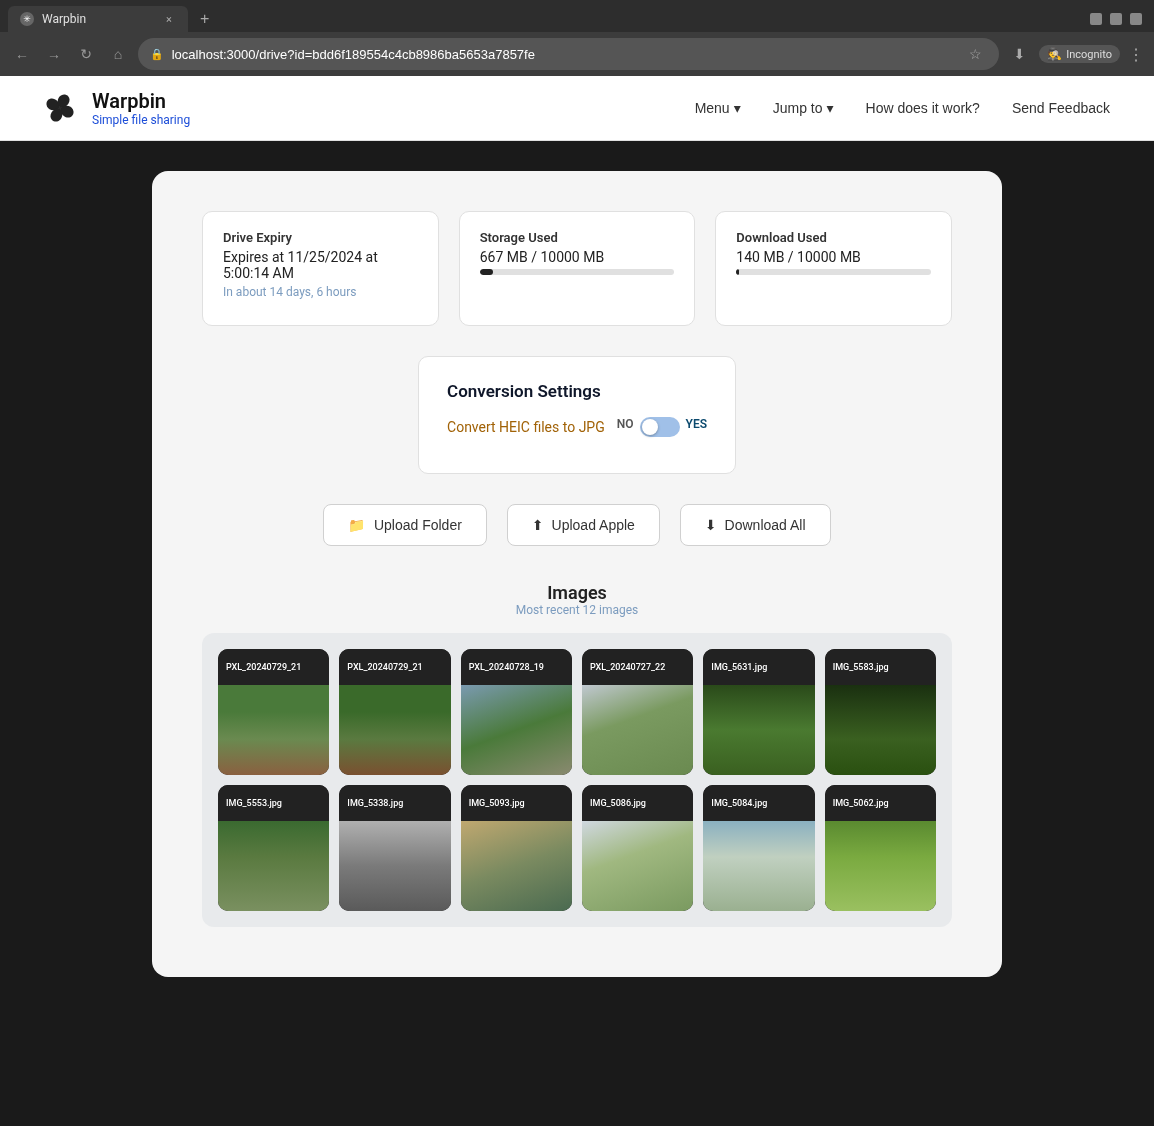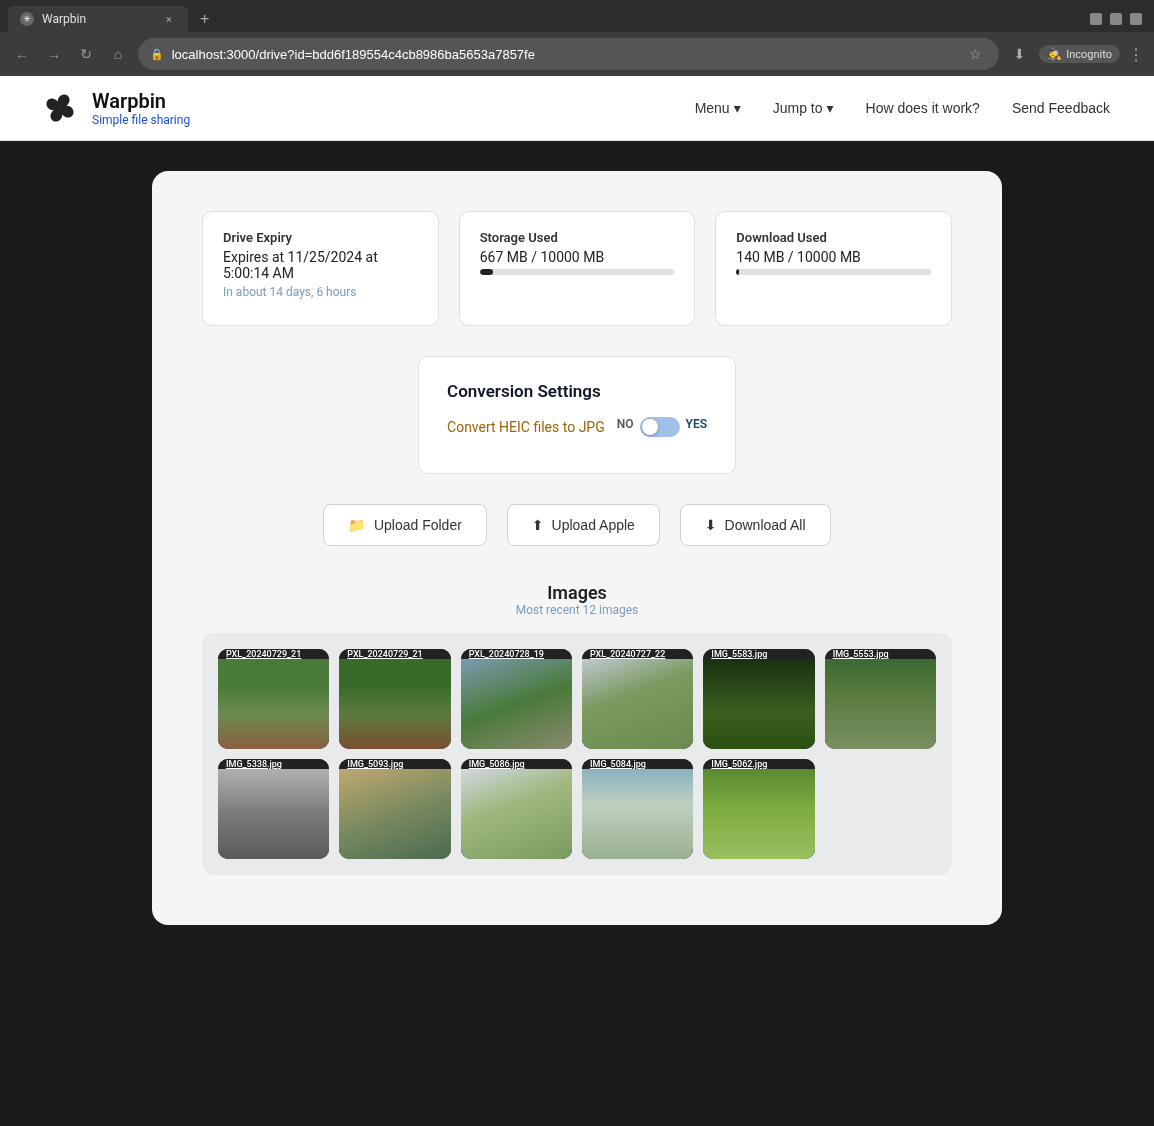--- a/index.html
+++ b/index.html
@@ -354,29 +354,28 @@
 
     .image-card {
       background: #1a1a1a;
       border-radius: 10px;
       overflow: hidden;
       cursor: pointer;
       position: relative;
     }
 
     .image-label {
-      padding: 0 8px;
+      padding: 13px 8px;
       font-size: 9px;
       color: #fff;
       background: #222;
       font-weight: 500;
       white-space: nowrap;
       overflow: hidden;
       text-overflow: ellipsis;
-      text-decoration: underline;
     }
 
     
     .img-placeholder {
       width: 100%;
       height: 90px;
       display: block;
     }
 
     
@@ -561,20 +560,24 @@
           <div class="image-card">
             <div class="image-label">PXL_20240728_19</div>
             <div class="img-placeholder img-3"></div>
           </div>
 
           <div class="image-card">
             <div class="image-label">PXL_20240727_22</div>
             <div class="img-placeholder img-4"></div>
           </div>
 
+          <div class="image-card">
+            <div class="image-label">IMG_5631.jpg</div>
+            <div class="img-placeholder img-5"></div>
+          </div>
 
           <div class="image-card">
             <div class="image-label">IMG_5583.jpg</div>
             <div class="img-placeholder img-6"></div>
           </div>
 
           <div class="image-card">
             <div class="image-label">IMG_5553.jpg</div>
             <div class="img-placeholder img-7"></div>
           </div>

